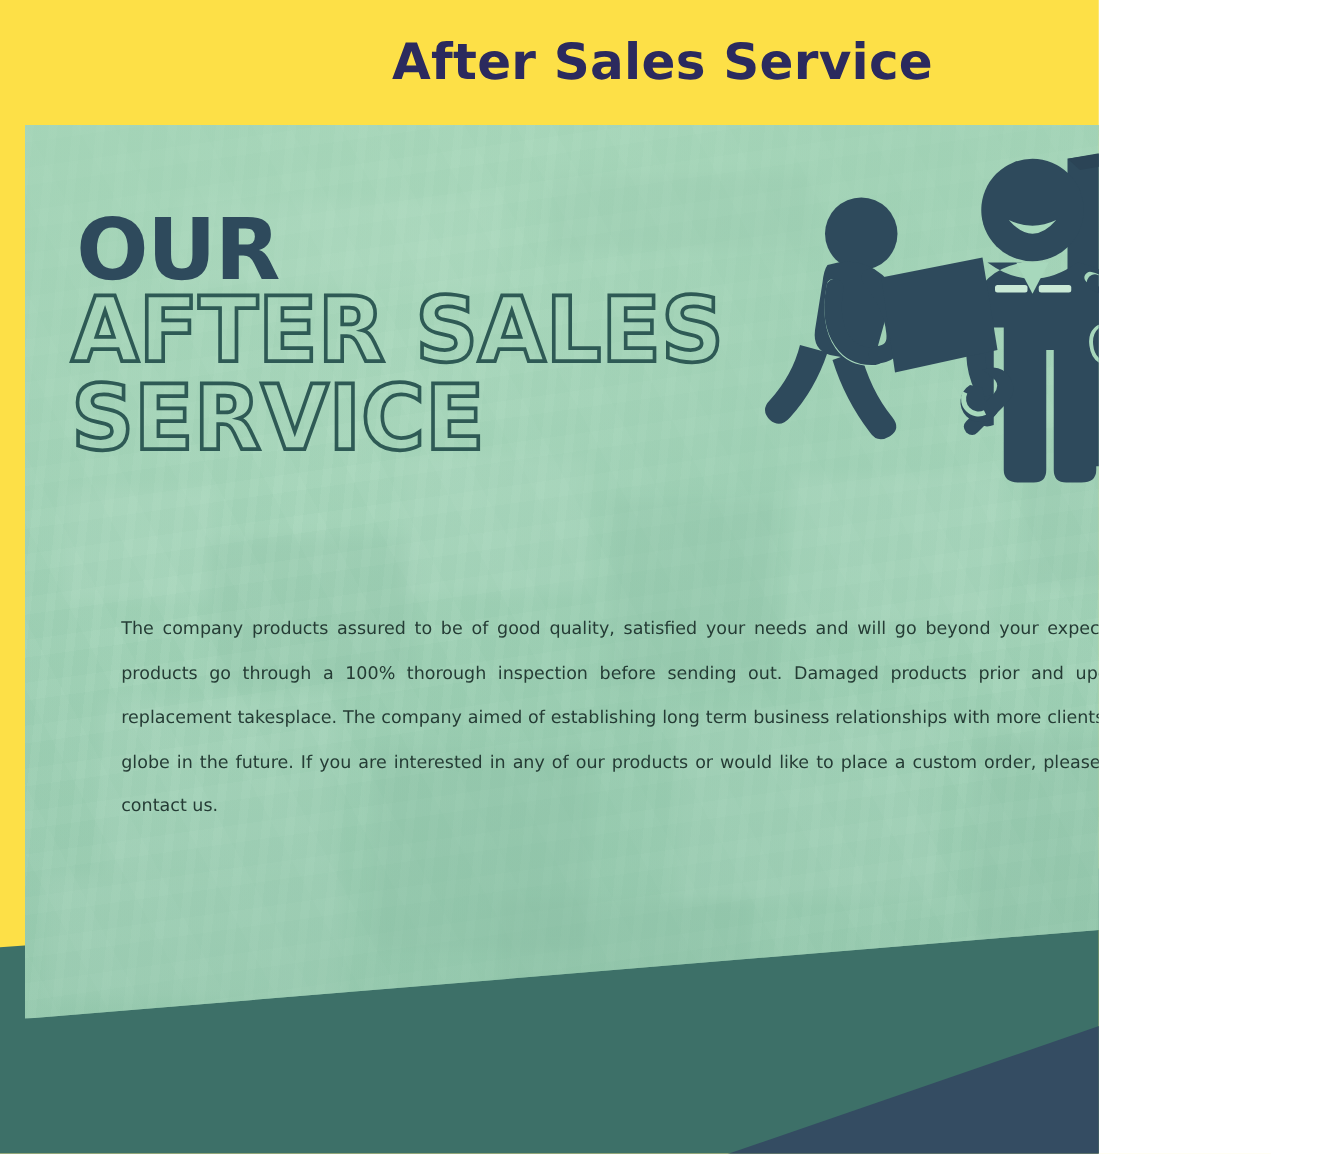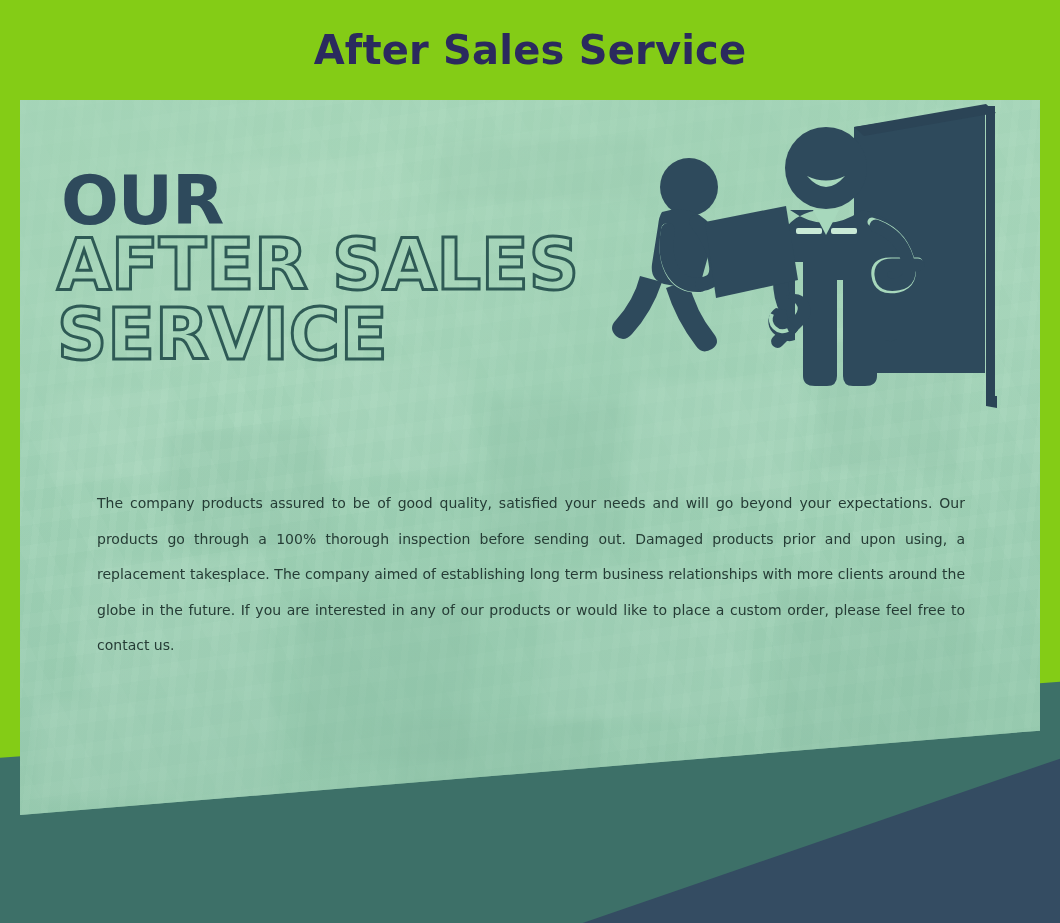--- a/index.html
+++ b/index.html
@@ -8,23 +8,23 @@
     background: #ffffff;
   }
   body {
     width: 1060px;
     height: 923px;
     font-family: "Liberation Sans", sans-serif;
     overflow: hidden;
   }
   .slide {
     position: relative;
-    width: 1060px;
+    width: 879px;
     height: 923px;
-    background: #84cc16;
+    background: #fde047;
     overflow: hidden;
   }
 
   
   .page-title {
     position: absolute;
     left: 0;
     top: 27px;
     width: 1060px;
     text-align: center;

